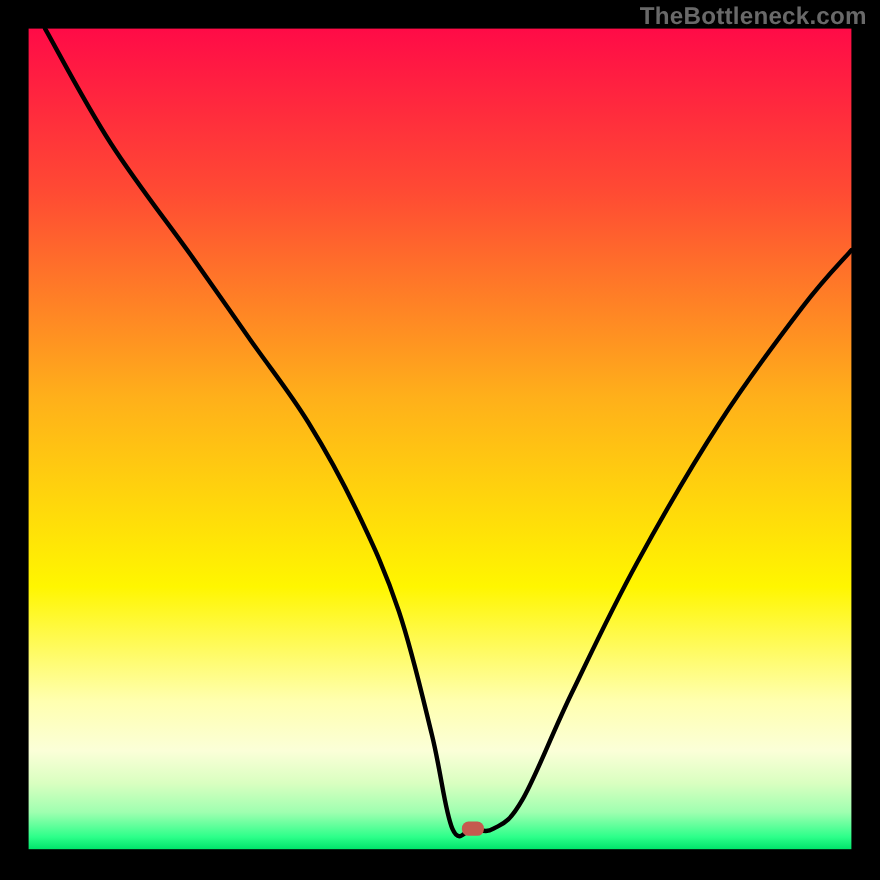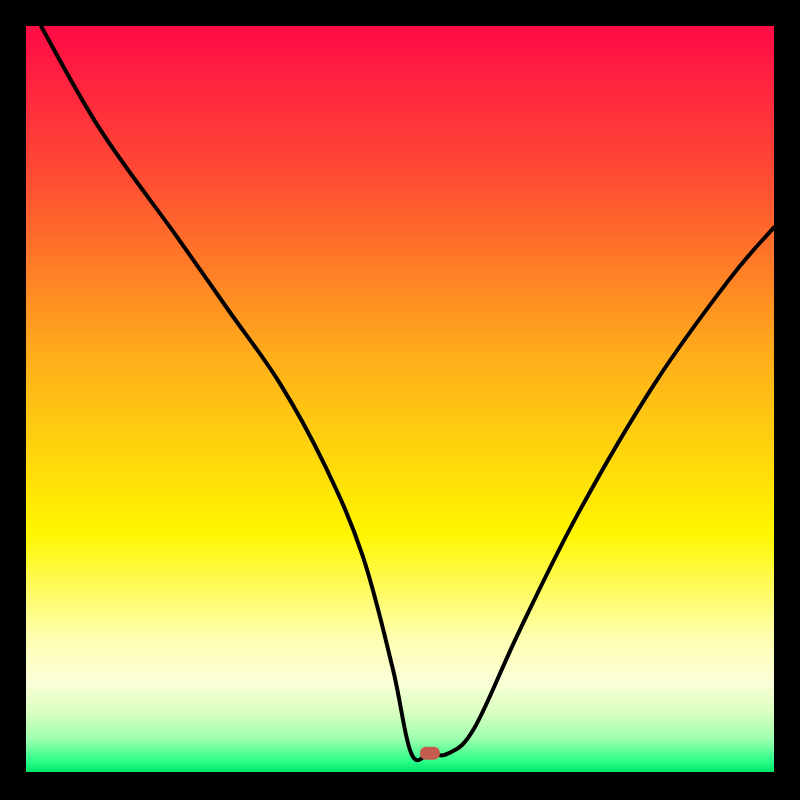--- a/index.html
+++ b/index.html
@@ -50,13 +50,14 @@
           <stop offset="95.5%" stop-color="#9fffb0"></stop>
           <stop offset="98.5%" stop-color="#2dff8a"></stop>
           <stop offset="100%" stop-color="#00e56a"></stop>
         </linearGradient>
     </defs>
     <rect id="plot-rect" fill="url(#bg-grad)" x="26" y="26" width="748" height="746"></rect>
     <path id="curve" fill="none" stroke="#000" stroke-width="4" stroke-linejoin="round" stroke-linecap="round" d="M 40.96 26 C 51.7312 44.7992, 76.5648 92.8416, 100.8 130.44 C 125.03519999999999 168.0384, 152.7112 202.6528, 175.6 234.88000000000002 C 198.4888 267.10720000000003, 209.1104 282.624, 227.96 309.48 C 246.80960000000002 336.336, 262.81680000000006 355.8812, 280.32000000000005 384.08 C 297.82320000000004 412.2788, 310.3896 435.2556000000001, 325.2 466.14000000000004 C 340.0104 497.0244, 350.48240000000004 519.4044, 362.6 555.66 C 374.7176 591.9155999999999, 383.7684 631.9757999999999, 392.52 667.56 C 401.2716 703.1442, 404.488 737.9078, 411.22 753.35 C 417.95200000000006 768.7922000000001, 423.18800000000005 753.35, 429.92 753.35 C 436.652 753.35, 440.54159999999996 758.0498, 448.61999999999995 753.35 C 456.69839999999994 748.6502, 462.00919999999996 749.3962, 474.8 727.24 C 487.59080000000006 705.0838, 500.83040000000005 669.2012, 519.6800000000001 630.26 C 538.5296000000001 591.3188, 555.2848 555.2124, 579.52 510.90000000000003 C 603.7552 466.58760000000007, 627.3919999999999 425.7068, 654.3199999999999 384.08 C 681.2479999999999 342.4532, 707.5776 307.8388, 729.12 279.64 C 750.6624 251.44119999999998, 765.9216 236.8196, 774 227.42000000000002"></path>
     <rect id="marker" rx="6" ry="6" width="20" height="13" fill="#c55a4f" x="419.92" y="746.85"></rect>
   </svg>
 
+  <div class="watermark">TheBottleneck.com</div>
 </div>
 
 </body></html>

